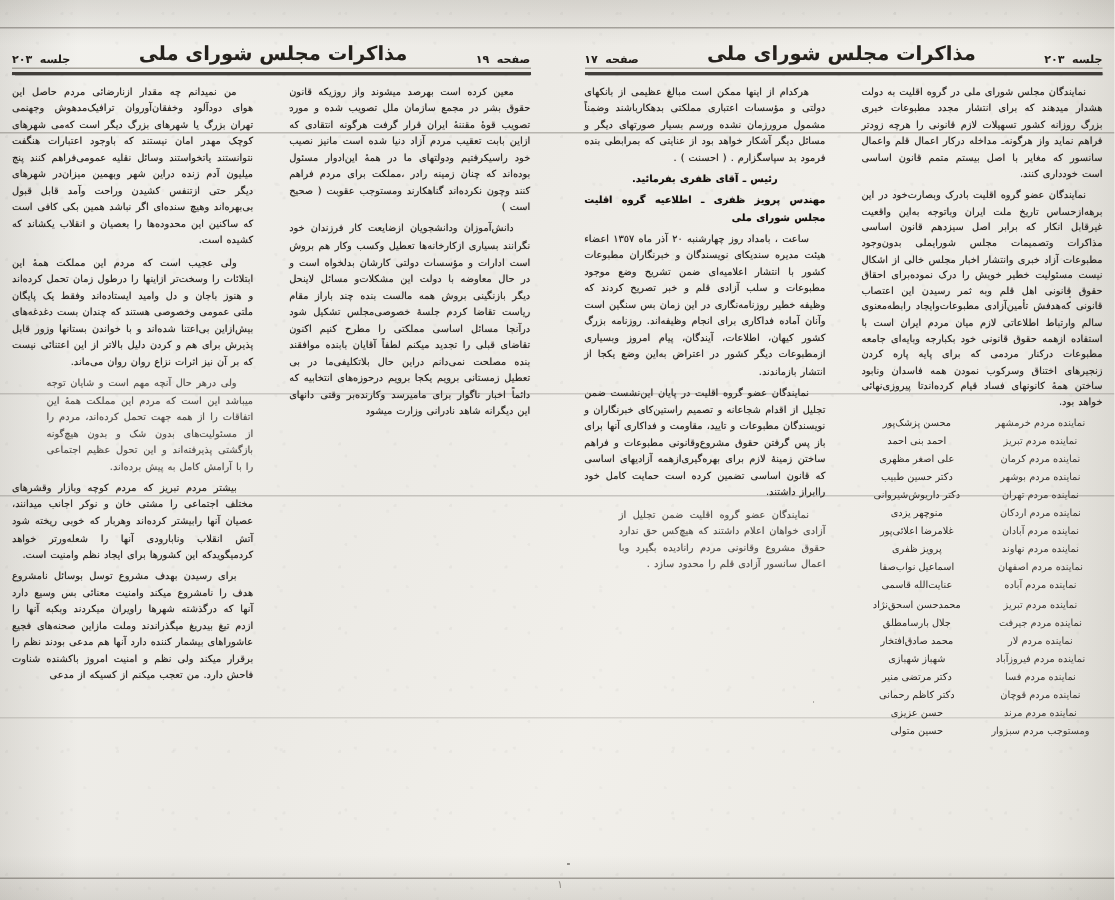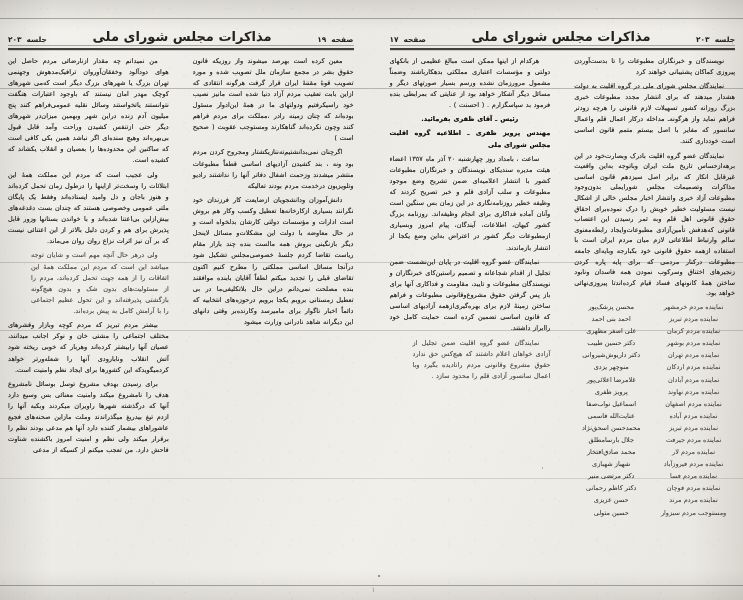--- a/index.html
+++ b/index.html
@@ -135,21 +135,20 @@
     <div class="cols">
       <div class="col">
         <p class="par indent dark">من نمیدانم چه مقدار ازنارضائی مردم حاصل این هوای دودآلود وخفقان‌آوروان ترافیک‌مدهوش وجهنمی تهران بزرگ یا شهرهای بزرگ دیگر است که‌می شهرهای کوچک مهدر امان نیستند که باوجود اعتبارات هنگفت نتوانستند یاتخواستند وسائل نقلیه عمومی‌فراهم کنند پنج میلیون آدم زنده دراین شهر وبهمین میزان‌در شهرهای دیگر حتی ازتنفس کشیدن وراحت وآمد قابل قبول بی‌بهره‌اند وهیچ سنده‌ای اگر نباشد همین بکی کافی است که ساکنین این محدوده‌ها را بعصیان و انقلاب یکشاند که کشیده است.</p>
         <p class="par indent">ولی عجیب است که مردم این مملکت همهٔ این ابتلائات را وسخت‌تر ازاینها را درطول زمان تحمل کرده‌اند و هنوز باجان و دل وامید ایستاده‌اند وفقط یک پایگان ملتی عمومی وخصوصی هستند که چندان بست دغدغه‌های بیش‌ازاین بی‌اعتنا شده‌اند و با خواندن بستانها وزور قابل پذیرش برای هم و کردن دلیل بالاتر از این اعتنائی نیست که بر آن نیز اثرات نزاع روان روان می‌ماند.</p>
         <p class="par indent light">ولی درهر حال آنچه مهم است و شایان توجه میباشد این است که مردم این مملکت همهٔ این اتفاقات را از همه جهت تحمل کرده‌اند، مردم را از مسئولیت‌های بدون شک و بدون هیچ‌گونه بازگشتی پذیرفته‌اند و این تحول عظیم اجتماعی را با آرامش کامل به پیش برده‌اند.</p>
         <p class="par indent">بیشتر مردم تبریز که مردم کوچه وبازار وقشرهای مختلف اجتماعی را مشتی خان و نوکر اجانب میدانند، عصیان آنها رابیشتر کرده‌اند وهربار که خوبی ریخته شود آتش انقلاب ونابارودی آنها را شعله‌ورتر خواهد کرد‌میگویدکه این کشورها برای ایجاد نظم وامنیت است.</p>
         <p class="par indent dark">برای رسیدن بهدف مشروع توسل بوسائل نامشروع هدف را نامشروع میکند وامنیت معنائی بس وسیع دارد آنها که درگذشته شهرها راویران میکردند وبکبه آنها را ازدم تیغ بیدریغ میگذراندند وملت مازاین صحنه‌های فجیع عاشوراهای بیشمار کننده دارد آنها هم مدعی بودند نظم را برقرار میکند ولی نظم و امنیت امروز باکشنده شناوت فاحش دارد. من تعجب میکنم از کسیکه از مدعی</p>
       </div>
       <div class="col">
         <p class="par indent dark">معین کرده است بهرصد میشوند واز روزیکه قانون حقوق بشر در مجمع سازمان ملل تصویب شده و مورد تصویب قوهٔ مقننهٔ ایران قرار گرفت هرگونه انتقادی که ازاین بابت تعقیب مردم آزاد دنیا شده است مانیز نصیب خود راسیکرفتیم ودولتهای ما در همهٔ این‌ادوار مسئول بوده‌اند که چنان زمینه رادر ،مملکت برای مردم فراهم کنند وچون نکرده‌اند گناهکارند ومستوجب عقوبت ( صحیح است )</p>
-        <p class="par indent">اگرچنان نمی‌بدانشتیم‌ته‌ننازیکشتار ومجروح کردن مردم بود ونه ، بند کشیدن آزادیهای اساسی قطعاً مطبوعات منتشر میشدند وزحمت اشغال دفاتر آنها را نداشتند رادیو وتلویزیون درخدمت مردم بودند تعالیکه</p>
         <p class="par indent">دانش‌آموزان ودانشجویان ازضایعت کار فرزندان خود نگرانند بسیاری ازکارخانه‌ها تعطیل وکسب وکار هم بروش است ادارات و مؤسسات دولتی کارشان بدلخواه است و در حال معاوضه با دولت این مشکلات‌و مسائل لاینحل دیگر بازنگینی بروش همه مالست بنده چند باراز مقام ریاست تقاضا کردم جلسهٔ خصوصی‌مجلس تشکیل شود درآنجا مسائل اساسی مملکتی را مطرح کنیم اکنون تقاضای قبلی را تجدید میکنم لطفاً آقایان بابنده موافقند بنده مصلحت نمی‌دانم دراین حال بلاتکلیفی‌ما در بی تعطیل زمستانی برویم یکجا برویم درحوزه‌های انتخابیه که دائماً اخبار ناگوار برای مامیرسد وکارنده‌بر وقتی دانهای این دیگرانه شاهد نادرانی وزارت میشود</p>
       </div>
     </div>
   </div>
 
   <div class="page page-left">
 
     <div class="runhead">
       <span class="folio">
         <span>جلسه</span>
@@ -169,21 +168,20 @@
       <div class="col">
         <p class="par indent dark">هرکدام از اینها ممکن است مبالغ عظیمی از بانکهای دولتی و مؤسسات اعتباری مملکتی بدهکارباشند وضمناً مشمول مرورزمان نشده ورسم بسیار صورتهای دیگر و مسائل دیگر آشکار خواهد بود از عنایتی که بمرابطی بنده فرمود بد سپاسگزارم . ( احسنت ) .</p>
         <p class="par bold center">رئیس ـ آقای ظفری بفرمائید.</p>
         <p class="par bold">مهندس پرویز ظفری ـ اطلاعیه گروه اقلیت مجلس شورای ملی</p>
         <p class="par indent">ساعت ، بامداد روز چهارشنبه ٢٠ آذر ماه ١٣٥٧ اعضاء هیئت مدیره سندیکای نویسندگان و خبرنگاران مطبوعات کشور با انتشار اعلامیه‌ای ضمن تشریح وضع موجود مطبوعات و سلب آزادی قلم و خبر تصریح کردند که وظیفه خطیر روزنامه‌نگاری در این زمان بس سنگین است وآنان آماده فداکاری برای انجام وظیفه‌اند. روزنامه بزرگ کشور کیهان، اطلاعات، آیندگان، پیام امروز وبسیاری ازمطبوعات دیگر کشور در اعتراض به‌این وضع یکجا از انتشار بازماندند.</p>
         <p class="par indent">نمایندگان عضو گروه اقلیت در پایان این‌نشست ضمن تجلیل از اقدام شجاعانه و تصمیم راستین‌کای خبرنگاران و نویسندگان مطبوعات و تایید، مقاومت و فداکاری آنها برای باز پس گرفتن حقوق مشروع‌وقانونی مطبوعات و فراهم ساختن زمینهٔ لازم برای بهره‌گیری‌ازهمه آزادیهای اساسی که قانون اساسی تضمین کرده است حمایت کامل خود راابراز داشتند.</p>
         <p class="par indent light">نمایندگان عضو گروه اقلیت ضمن تجلیل از آزادی خواهان اعلام داشتند که هیچ‌کس حق ندارد حقوق مشروع وقانونی مردم رانادیده بگیرد وبا اعمال سانسور آزادی قلم را محدود سازد .</p>
       </div>
 
       <div class="col">
-        <p class="par indent dark">نویسندگان و خبرنگاران مطبوعات را تا بدست‌آوردن پیروزی کماکان پشتیبانی خواهند کرد</p>
         <p class="par indent">نمایندگان مجلس شورای ملی در گروه اقلیت به دولت هشدار میدهند که برای انتشار مجدد مطبوعات خبری بزرگ روزانه کشور تسهیلات لازم قانونی را هرچه زودتر فراهم نماید واز هرگونه‌ـ مداخله درکار اعمال قلم واعمال سانسور که مغایر با اصل بیستم متمم قانون اساسی است خودداری کنند.</p>
         <p class="par indent tight">نمایندگان عضو گروه اقلیت بادرک وبصارت‌خود در این برهه‌ازحساس تاریخ ملت ایران وباتوجه به‌این واقعیت غیرقابل انکار که برابر اصل سیزدهم قانون اساسی مذاکرات وتصمیمات مجلس شورایملی بدون‌وجود مطبوعات آزاد خبری وانتشار اخبار مجلس خالی از اشکال نیست مسئولیت خطیر خویش را درک نموده‌برای احقاق حقوق قانونی اهل قلم وبه ثمر رسیدن این اعتصاب قانونی که‌هدفش تأمین‌آزادی مطبوعات‌وایجاد رابطه‌معنوی سالم وارتباط اطلاعاتی لازم میان مردم ایران است با استفاده ازهمه حقوق قانونی خود بکبارجه وبایه‌ای جامعه مطبوعات درکنار مردمی که برای پایه پاره کردن زنجیرهای اختناق وسرکوب نمودن همه فاسدان ونابود ساختن همهٔ کانونهای فساد قیام کرده‌اندتا پیروزی‌نهائی خواهد بود.</p>
 
         <div class="roster">
           <div class="roster-row">
             <span class="nm">محسن پزشک‌پور</span>
             <span class="ct">نماینده مردم خرمشهر</span>
           </div>
           <div class="roster-row">
             <span class="nm">احمد بنی احمد</span>

